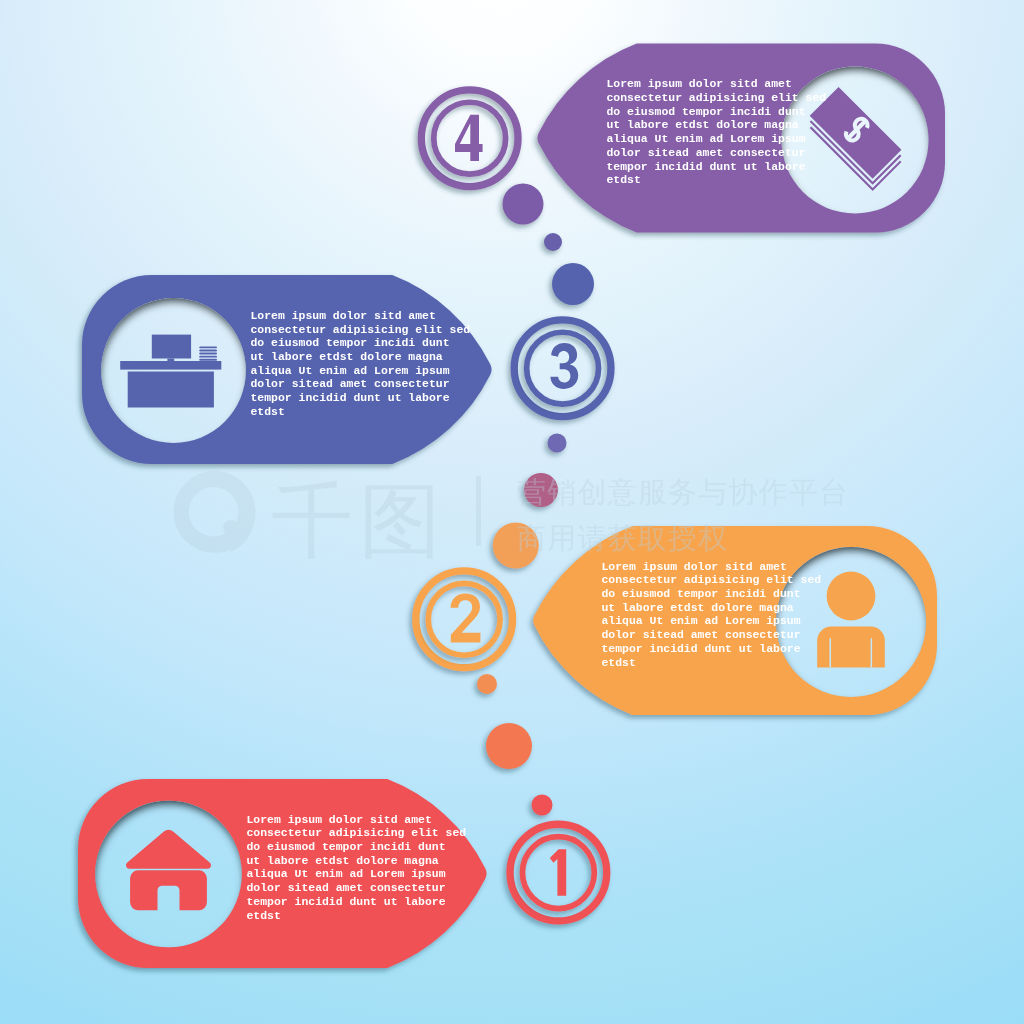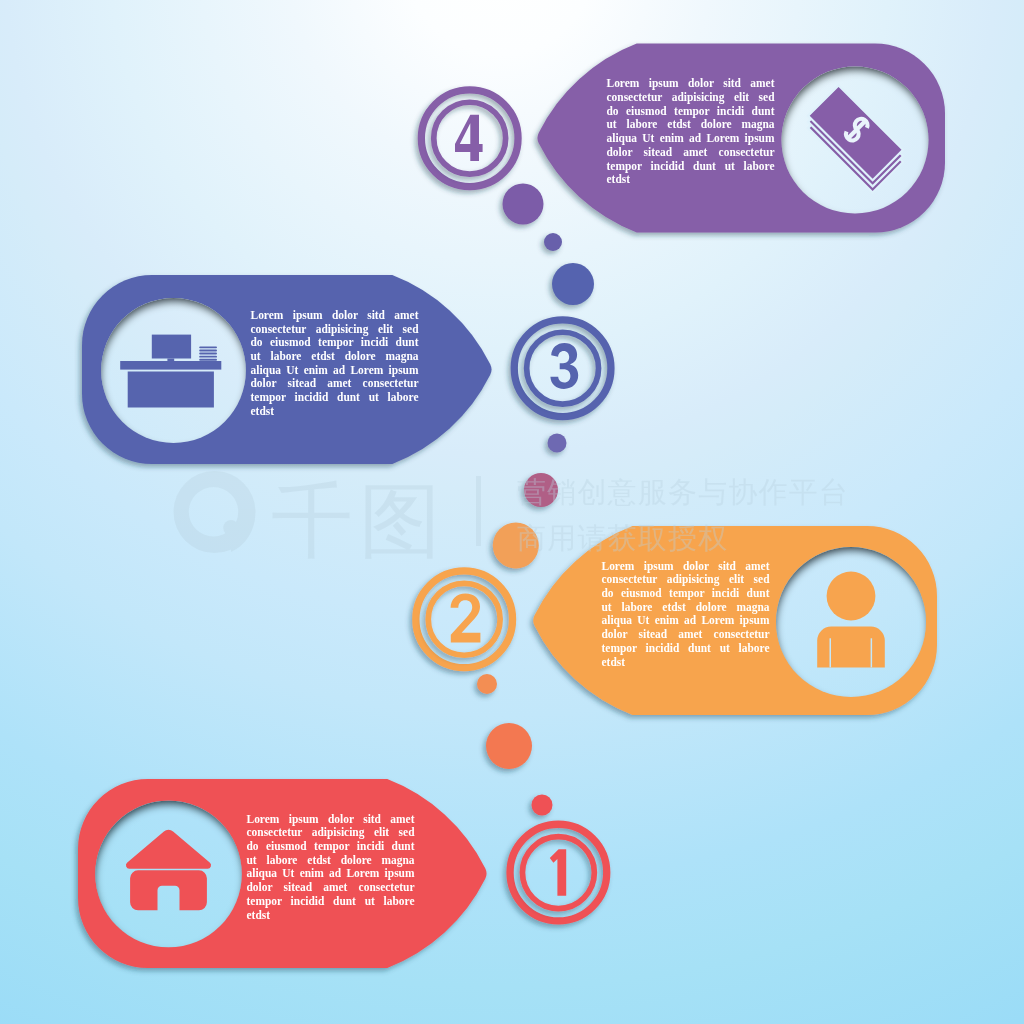--- a/index.html
+++ b/index.html
@@ -3,21 +3,21 @@
 <meta charset="utf-8">
 <title>Process Infographic</title>
 <style>
   html,body{margin:0;padding:0;background:#fff;}
   body{width:1024px;height:1024px;overflow:hidden;
        font-family:"DejaVu Sans","Liberation Sans",sans-serif;}
   #stage{position:relative;width:1024px;height:1024px;overflow:hidden;}
   svg.layer{position:absolute;left:0;top:0;width:1024px;height:1024px;display:block;}
   .bodytext{position:absolute;color:#ffffff;font-weight:bold;
        font-size:11.45px;line-height:13.73px;
-       font-family:Liberation Serif, serif;}
+       font-family:Liberation Mono, monospace;}
   .tline{text-align:justify;text-align-last:justify;white-space:pre;}
   .tline.last{text-align-last:left;}
 </style>
 </head>
 <body>
 
 <div id="stage">
   <svg class="layer" id="scene" viewBox="0 0 1024 1024">
       <defs>
  <radialGradient id="bgGrad" gradientUnits="userSpaceOnUse" cx="500" cy="-40" r="1180">

